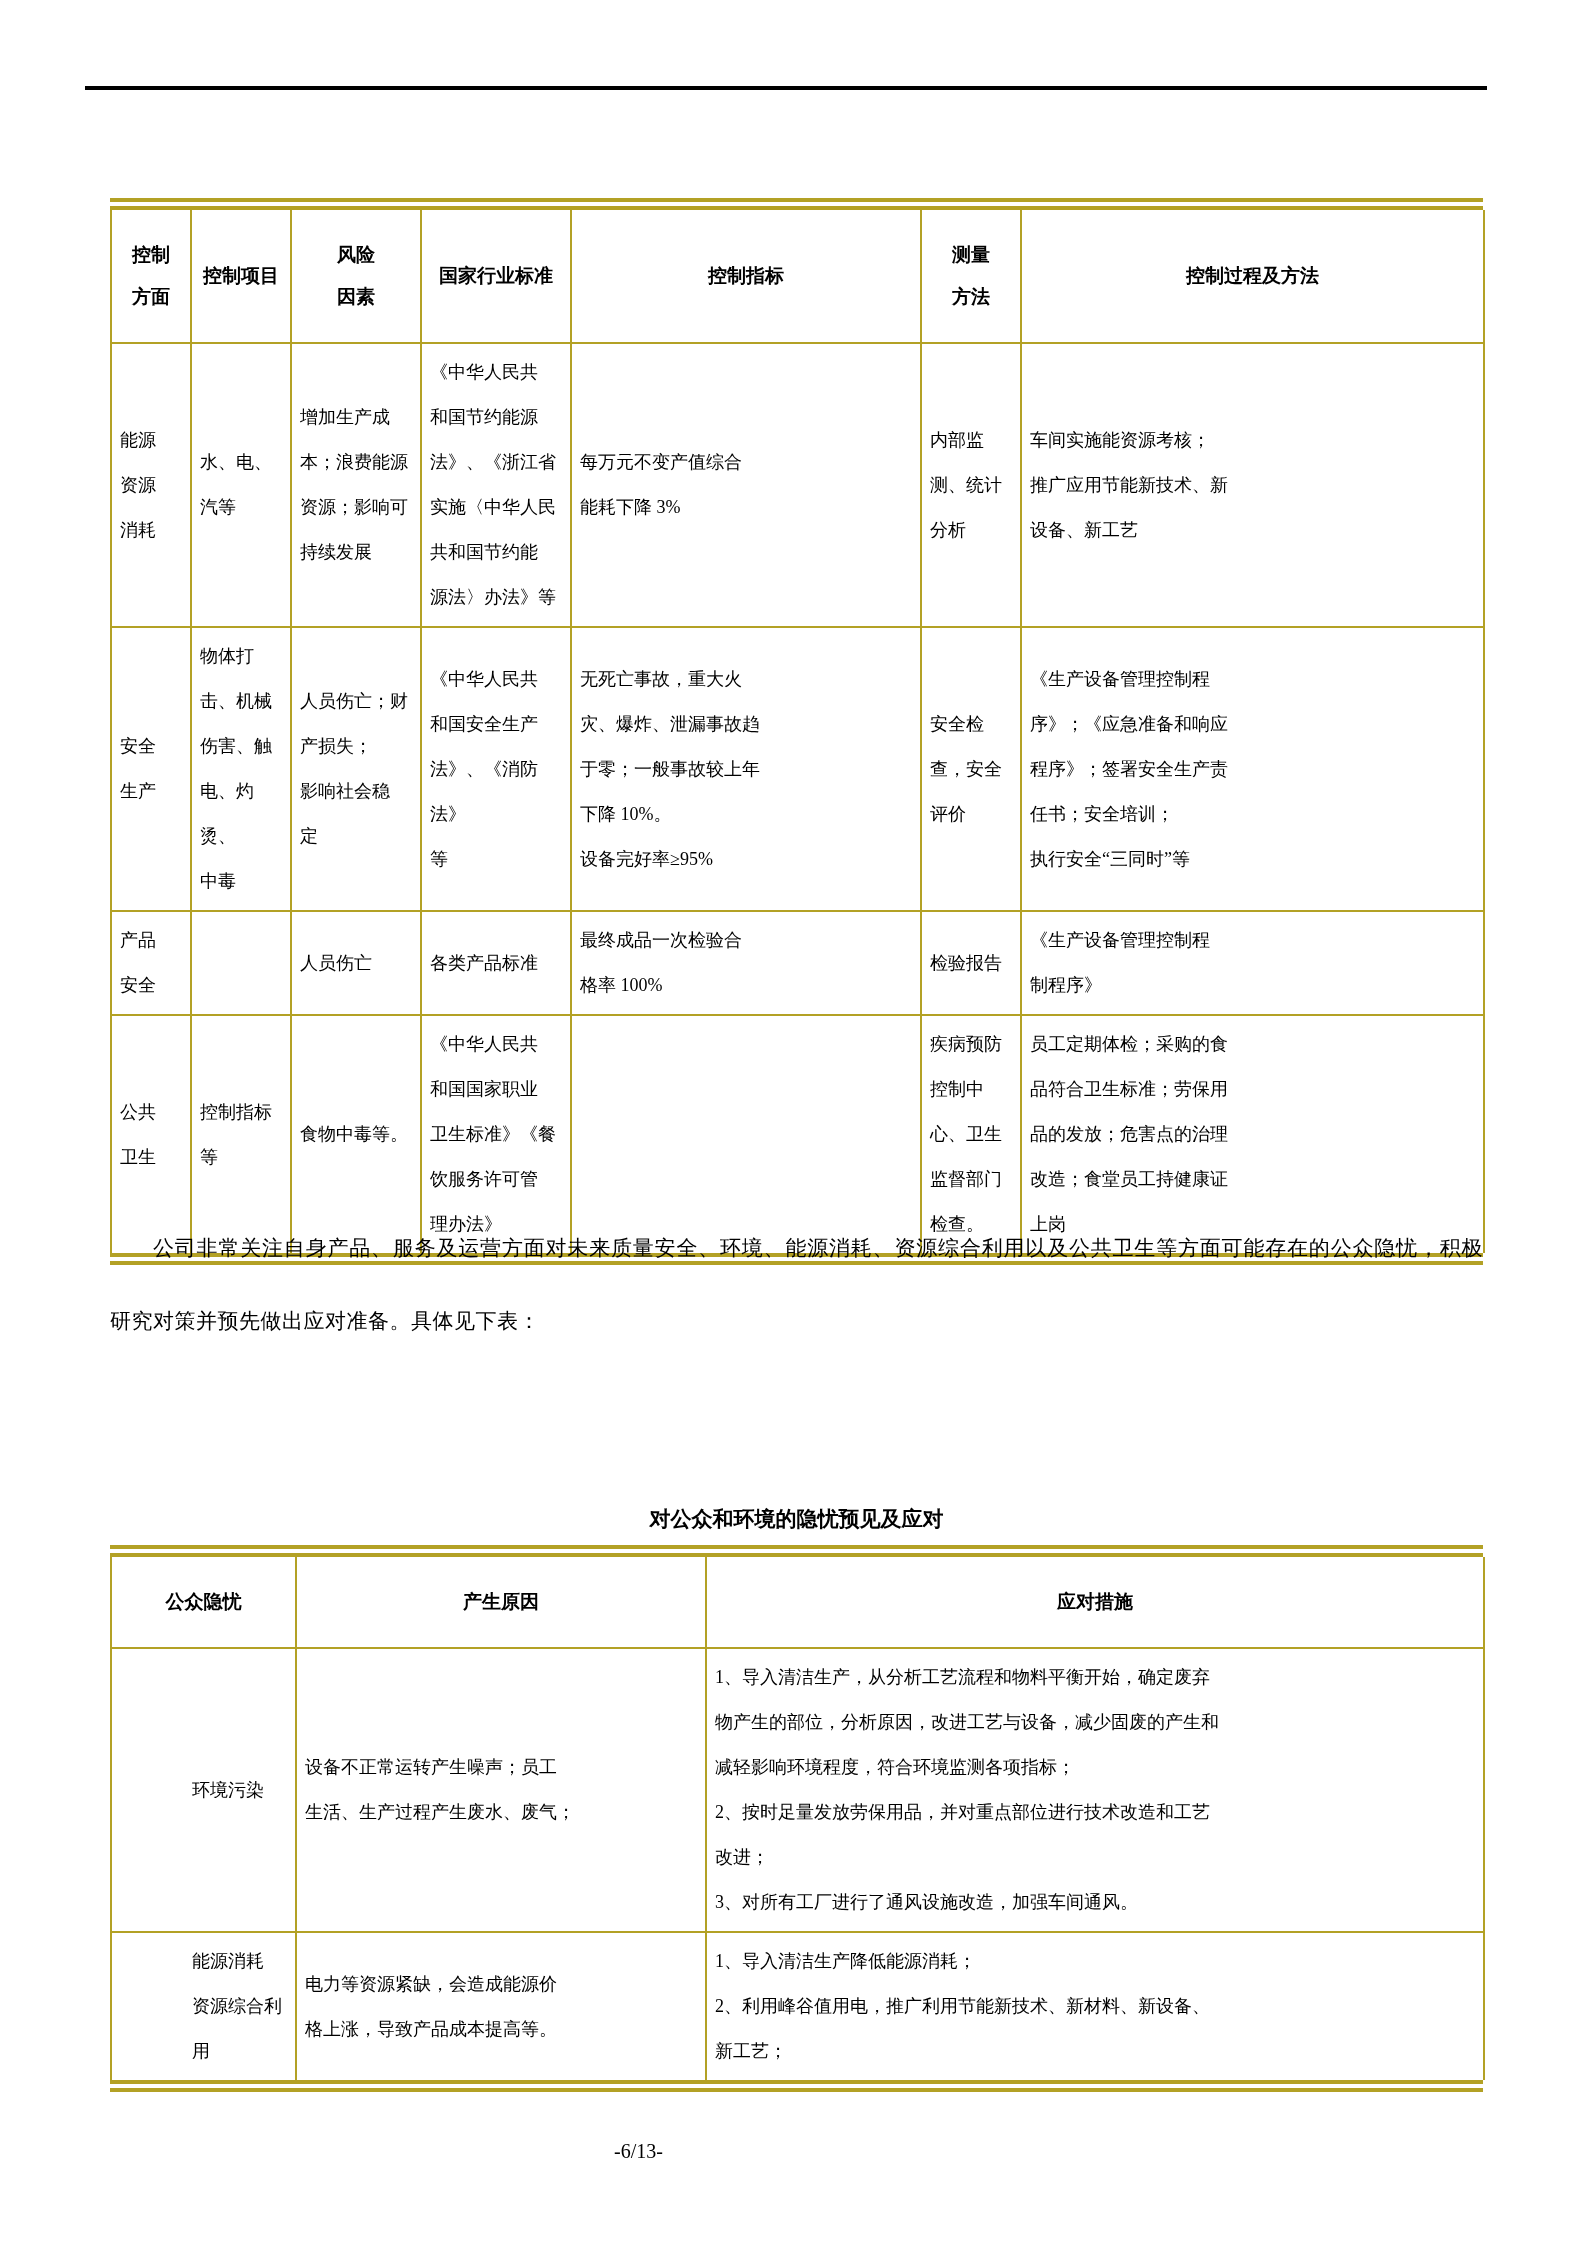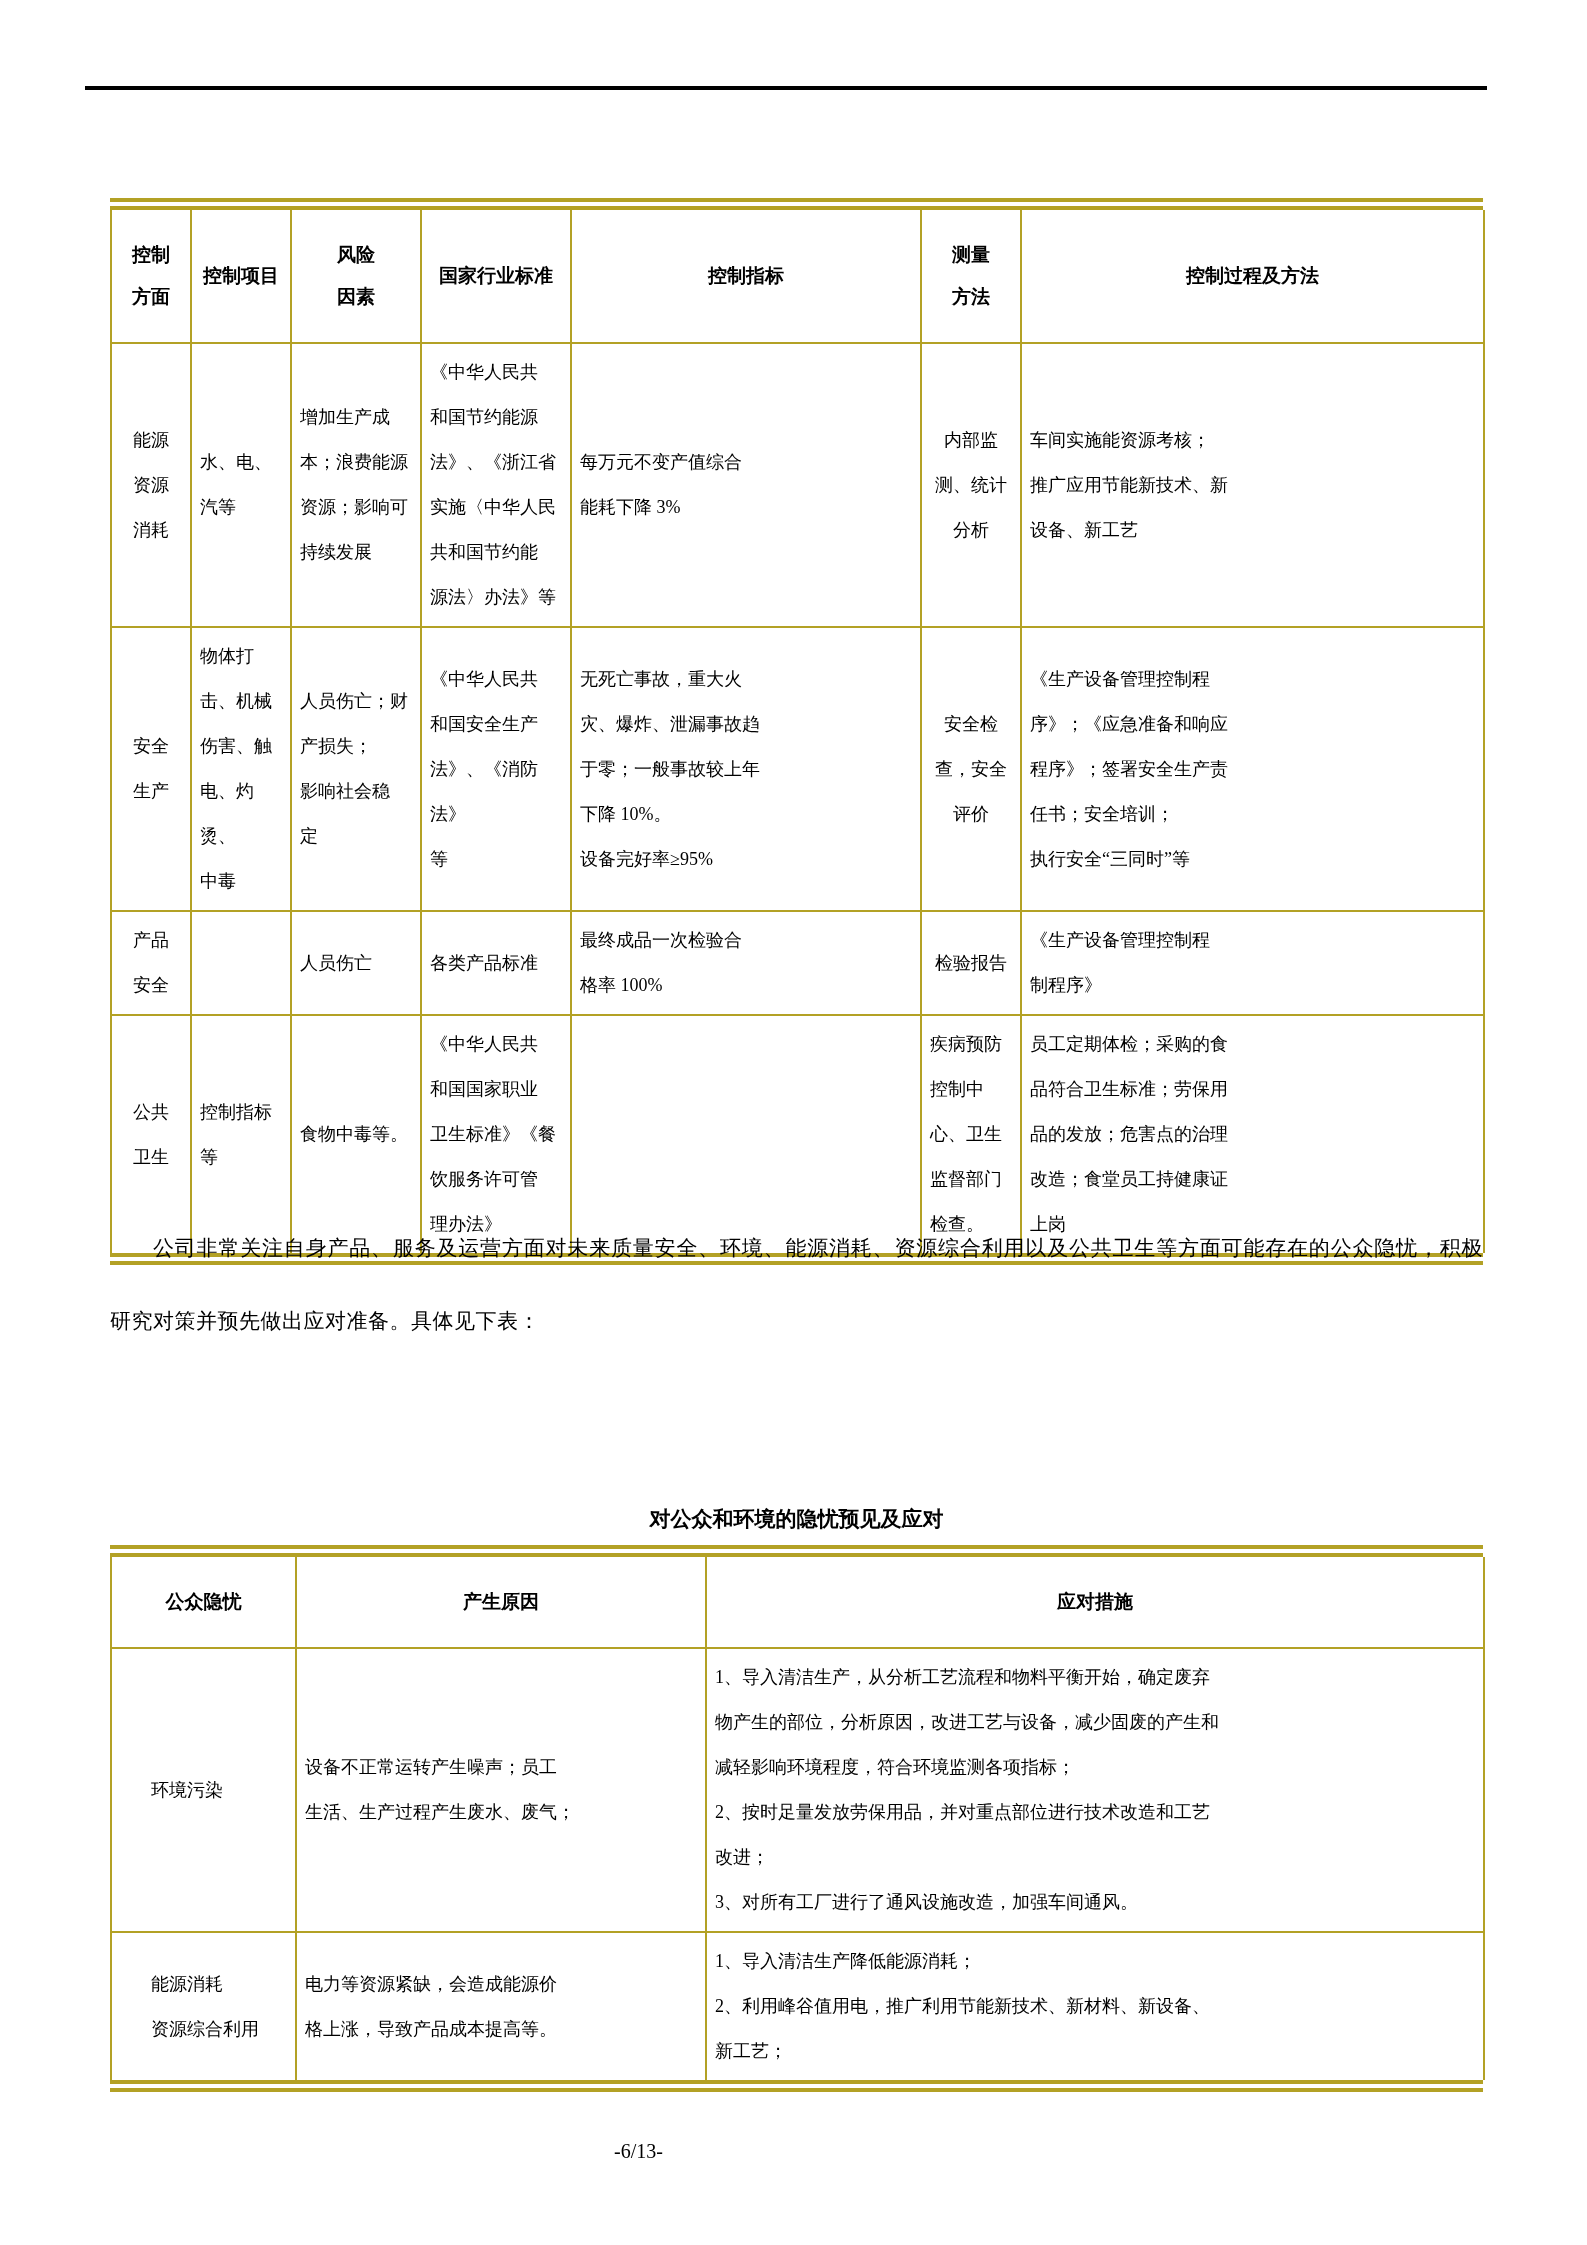--- a/index.html
+++ b/index.html
@@ -25,22 +25,22 @@
     text-align:left;
     font-weight:normal;
     word-break:break-all;
   }
   thead th{
     font-weight:bold;font-size:19px;line-height:42px;
     text-align:center;padding:24px 4px;
   }
   tr:first-child th{border-top:none;}
   tr.lastrow td{border-bottom:none;}
-  td.c-center{text-align:center;}
-  td.pad-left{padding-left:39px;}
+  td.c-center{}
+  td.pad-left{padding-left:80px;}
 
   
   .body-par{
     font-size:21px;line-height:73px;
     text-align:justify;text-indent:43px;
     letter-spacing:0.5px;
   }
   .section-title{
     font-size:21px;font-weight:bold;text-align:center;
   }

